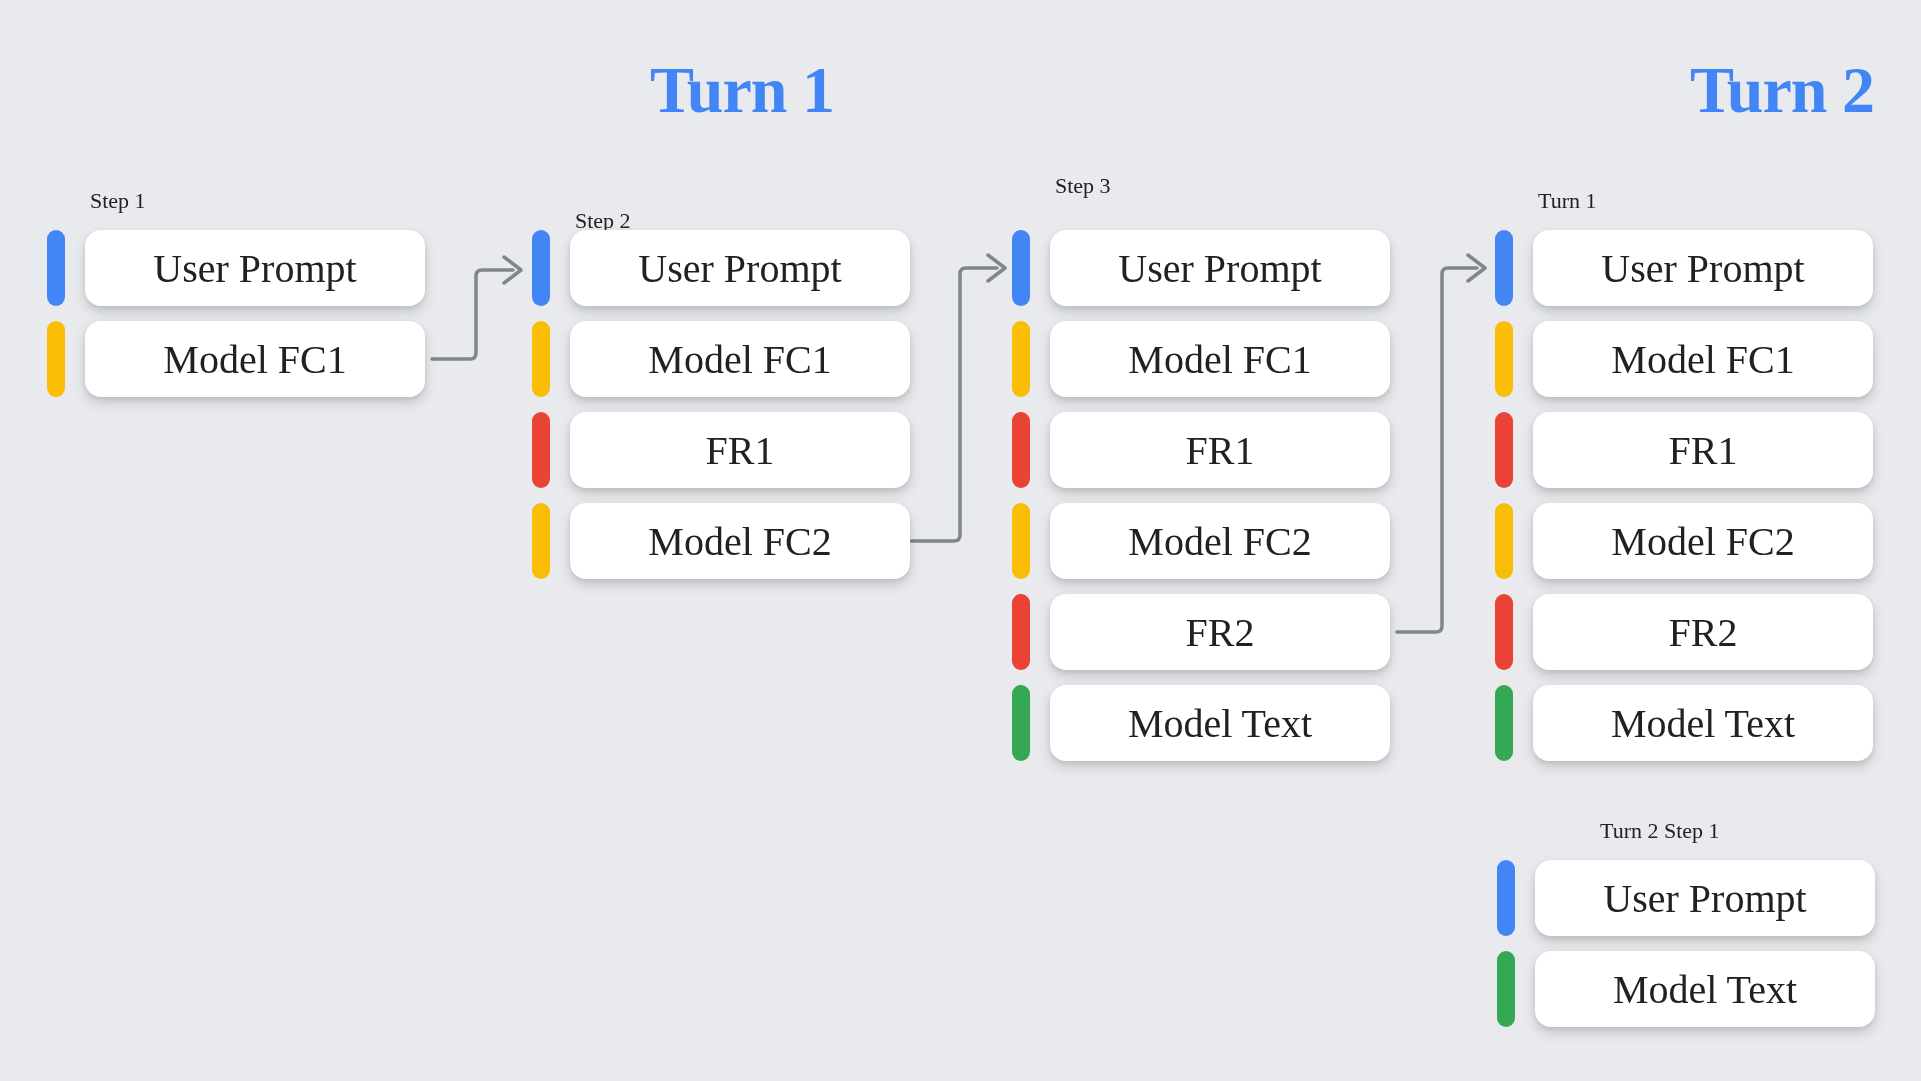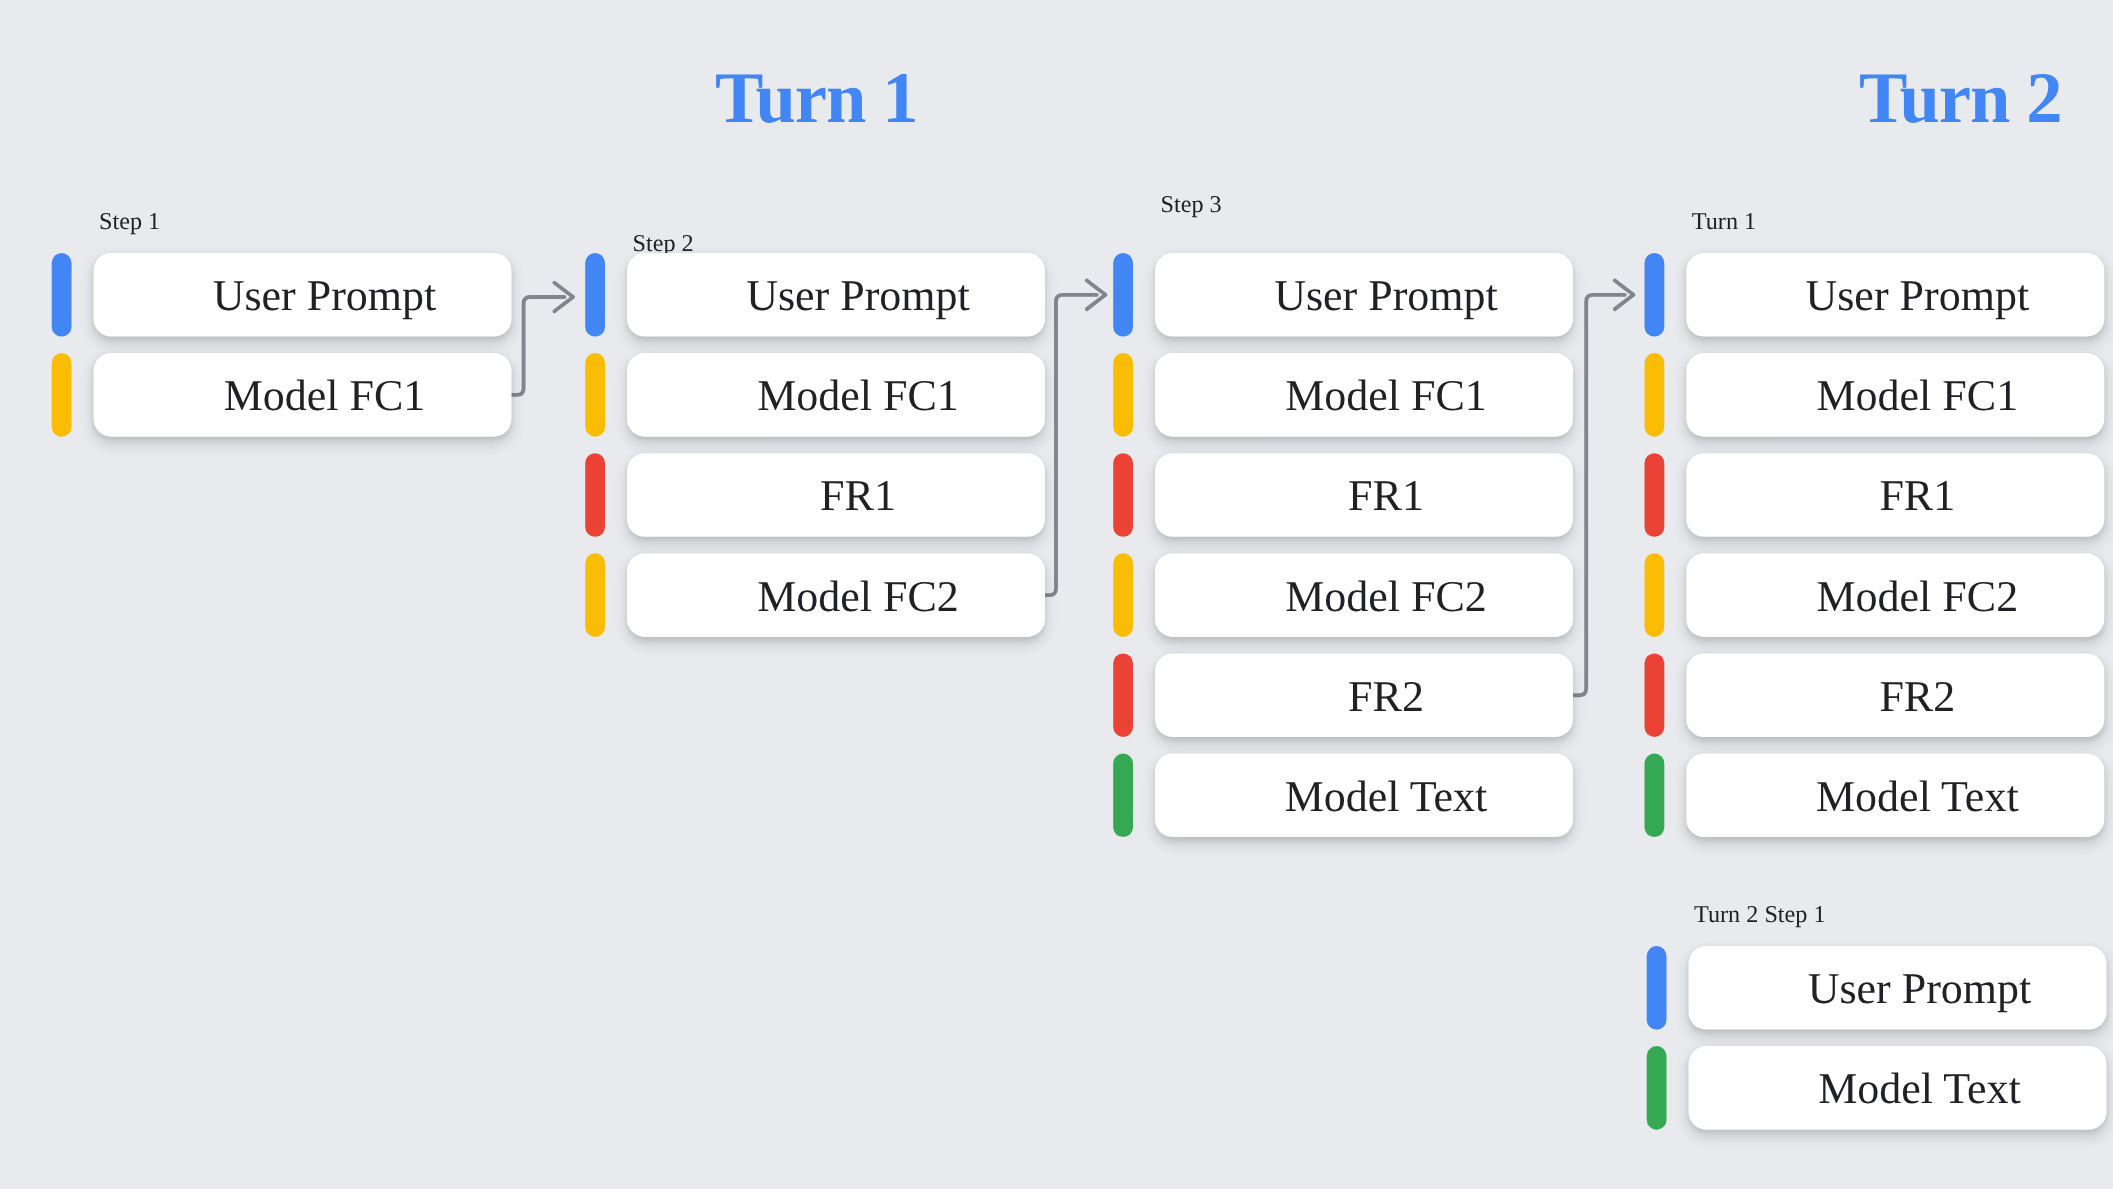--- a/index.html
+++ b/index.html
@@ -43,21 +43,20 @@
     height: 76px;
     background: #ffffff;
     border-radius: 16px;
     box-shadow: 0 6px 12px rgba(60, 64, 67, 0.20), 0 2px 4px rgba(60, 64, 67, 0.10);
     display: flex;
     align-items: center;
     justify-content: center;
     font-size: 40px;
     color: var(--box_text, #202124);
     white-space: nowrap;
-    padding-left: 40px;
   }
   .role-bar {
     position: absolute;
     width: 18px;
     height: 76px;
     border-radius: 9px;
   }
   .arrows {
     position: absolute;
     left: 0;
@@ -132,20 +131,20 @@
       <div class="role-bar" style="left: 1495px; top: 321px; background: var(--yellow);"></div>
       <div class="msg-box" style="left: 1533px; top: 321px;">Model FC1</div>
       <div class="role-bar" style="left: 1495px; top: 412px; background: var(--red);"></div>
       <div class="msg-box" style="left: 1533px; top: 412px;">FR1</div>
       <div class="role-bar" style="left: 1495px; top: 503px; background: var(--yellow);"></div>
       <div class="msg-box" style="left: 1533px; top: 503px;">Model FC2</div>
       <div class="role-bar" style="left: 1495px; top: 594px; background: var(--red);"></div>
       <div class="msg-box" style="left: 1533px; top: 594px;">FR2</div>
       <div class="role-bar" style="left: 1495px; top: 685px; background: var(--green);"></div>
       <div class="msg-box" style="left: 1533px; top: 685px;">Model Text</div>
-      <div class="col-label" style="left: 1540px; top: 818px;">Turn 2 Step 1</div>
+      <div class="col-label" style="left: 1600px; top: 818px;">Turn 2 Step 1</div>
       <div class="role-bar" style="left: 1497px; top: 860px; background: var(--blue);"></div>
       <div class="msg-box" style="left: 1535px; top: 860px;">User Prompt</div>
       <div class="role-bar" style="left: 1497px; top: 951px; background: var(--green);"></div>
       <div class="msg-box" style="left: 1535px; top: 951px;">Model Text</div>
     </div>
 
 </div>
 
 </body></html>

